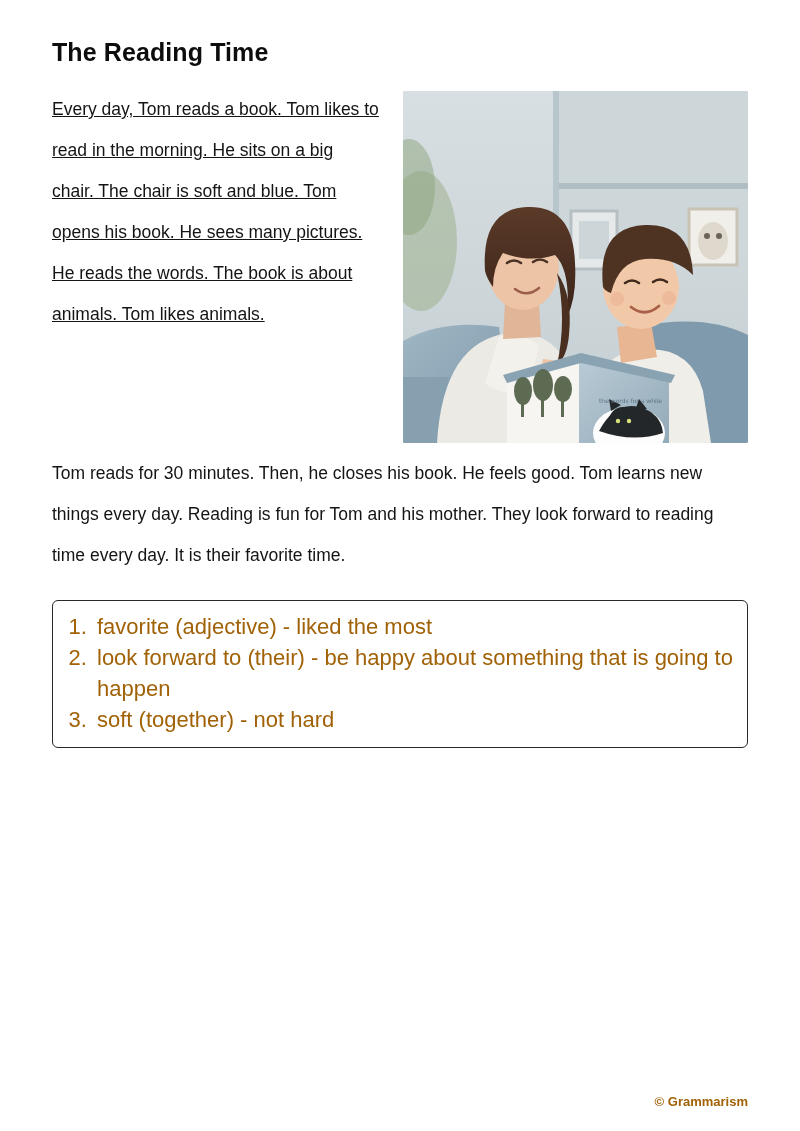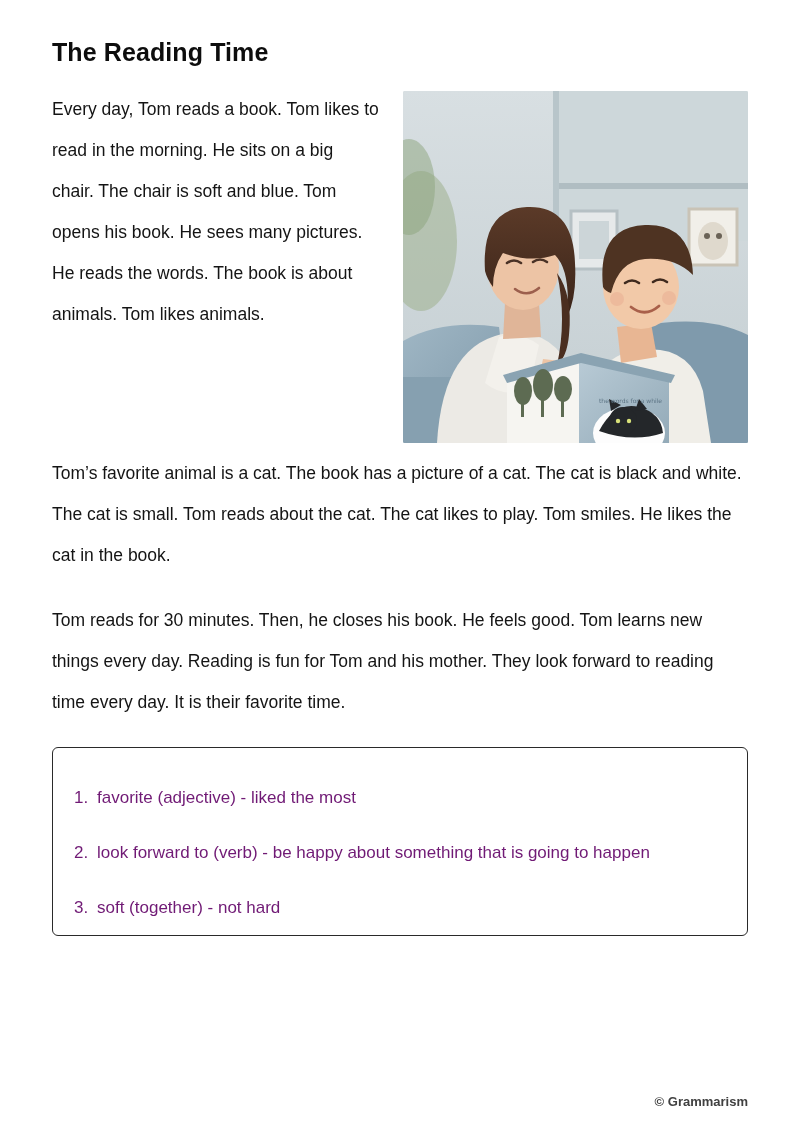--- a/index.html
+++ b/index.html
@@ -46,46 +46,46 @@
   .figure svg { display: block; width: 100%; height: 100%; }
   p.body-text {
     font-size: 17.5px;
     line-height: 41px;
     margin: 0 0 24px 0;
     color: #141414;
     text-align: left;
   }
   p.intro-para {
     margin-bottom: 18px;
+    text-decoration: underline;
   }
   .vocab-box {
     box-sizing: border-box;
     border: 1.6px solid #2a2a2a;
     border-radius: 6px;
     padding: 10px 14px 12px 14px;
     margin-top: 4px;
   }
   ol.vocab-list {
     margin: 0;
     padding-left: 26px;
     list-style: decimal;
   }
   ol.vocab-list li {
-    font-size: 17px;
+    font-size: 22px;
     line-height: 31px;
-    color: #701a75;
+    color: #a16207;
     padding-left: 4px;
-    margin-top: 24px;
   }
   .footer {
     position: absolute;
     right: 52px;
     bottom: 22px;
     font-size: 13px;
-    color: #404040;
+    color: #a16207;
     font-weight: bold;
   }
   .clear { clear: both; }
 </style>
 </head>
 <body>
 
 <div class="page">
 
   <h1 class="doc-title">The Reading Time</h1>
@@ -187,25 +187,24 @@
           <text x="196" y="312" font-family="DejaVu Sans, sans-serif" font-size="6" fill="#5d7585">the words for a while</text>
         </g>
       </svg>
     </div>
 
     <p class="body-text intro-para">Every day, Tom reads a book. Tom likes to read in the morning. He sits on a big chair. The chair is soft and blue. Tom opens his book. He sees many pictures. He reads the words. The book is about animals. Tom likes animals.</p>
 
     <div class="clear"></div>
   </div>
 
-  <p class="body-text">Tom’s favorite animal is a cat. The book has a picture of a cat. The cat is black and white. The cat is small. Tom reads about the cat. The cat likes to play. Tom smiles. He likes the cat in the book.</p>
   <p class="body-text">Tom reads for 30 minutes. Then, he closes his book. He feels good. Tom learns new things every day. Reading is fun for Tom and his mother. They look forward to reading time every day. It is their favorite time.</p>
 
   <div class="vocab-box">
     <ol class="vocab-list">
       <li>favorite (adjective) - liked the most</li>
-      <li>look forward to (verb) - be happy about something that is going to happen</li>
+      <li>look forward to (their) - be happy about something that is going to happen</li>
       <li>soft (together) - not hard</li>
     </ol>
   </div>
 
   <div class="footer">© Grammarism</div>
 </div>
 
 </body></html>

